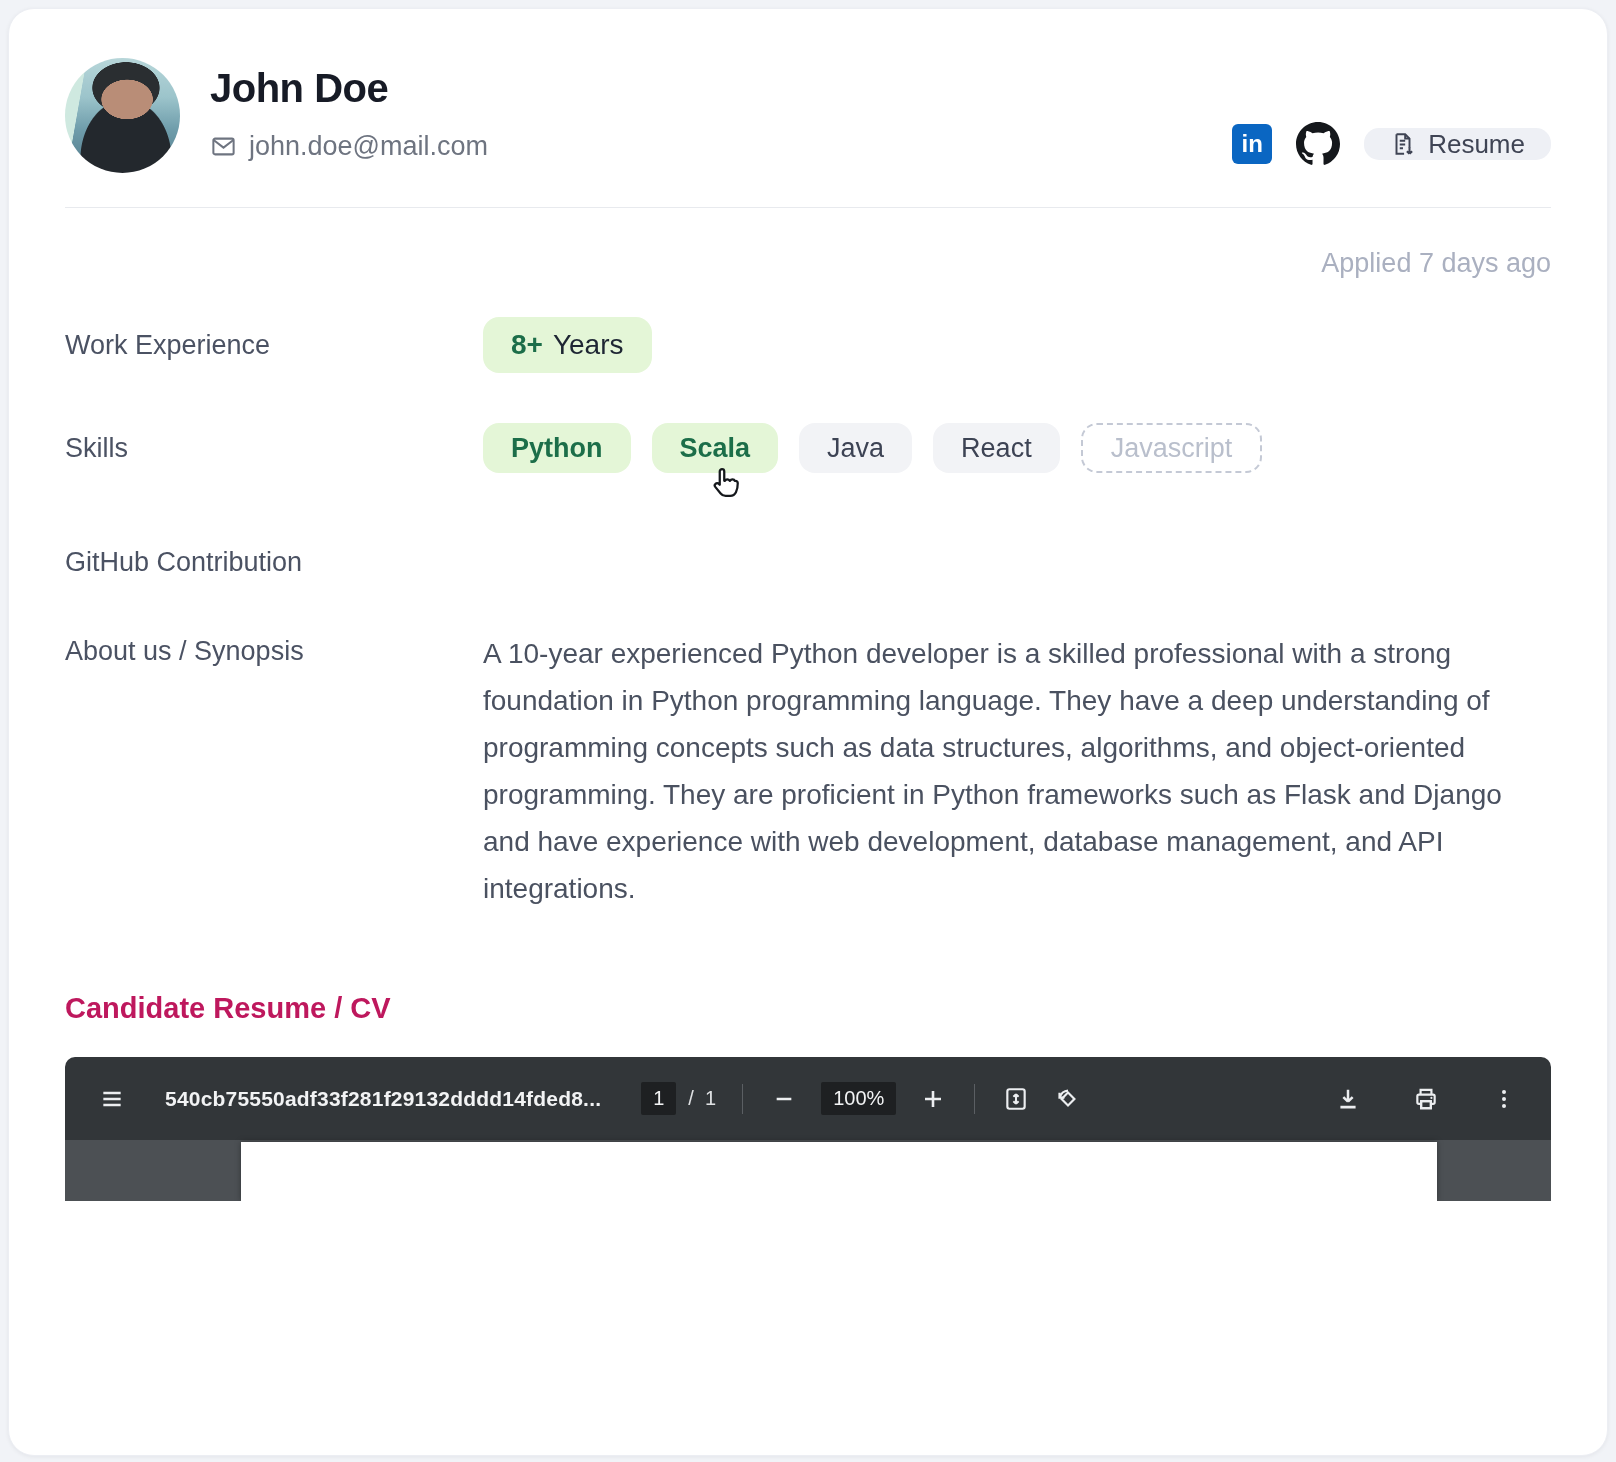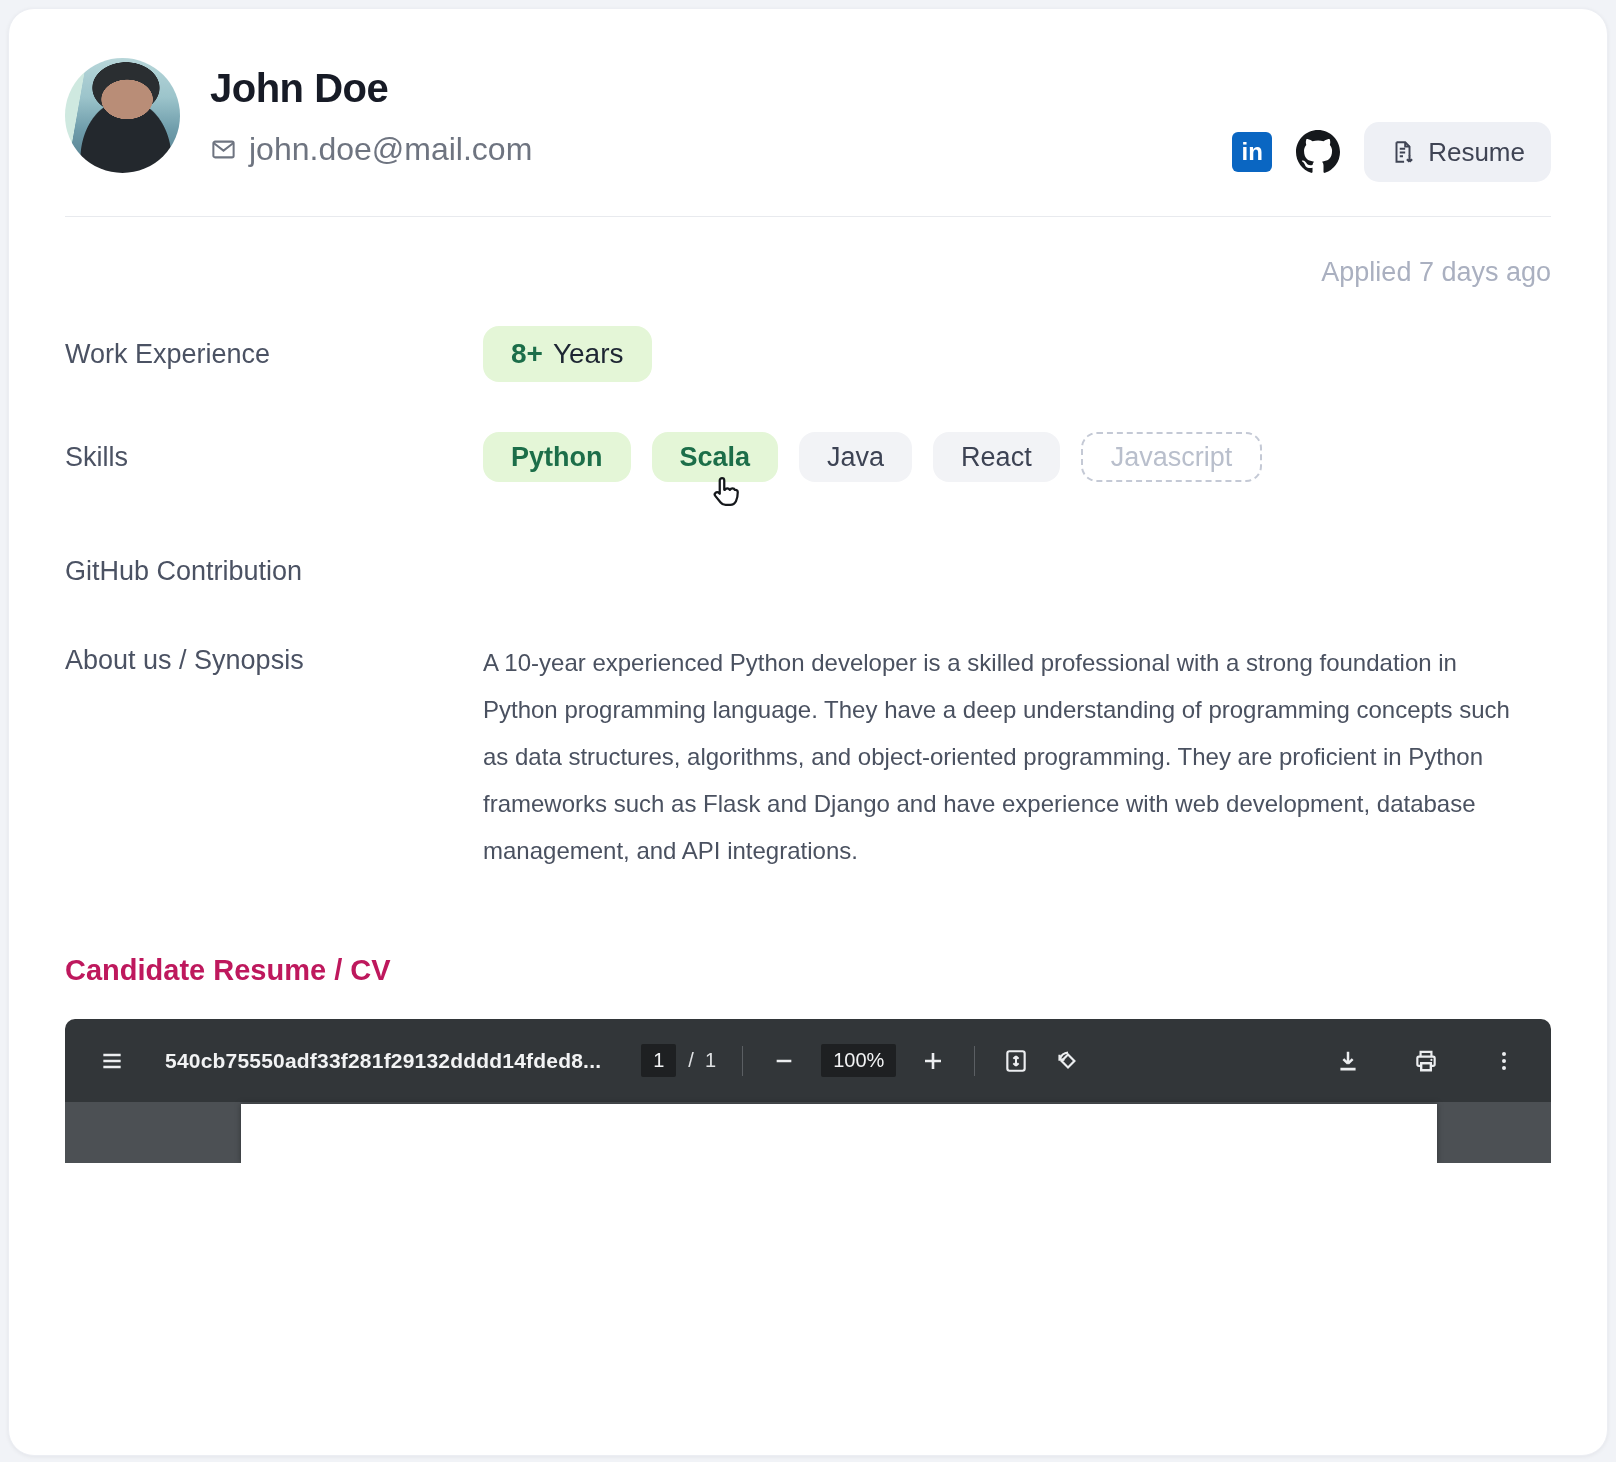--- a/index.html
+++ b/index.html
@@ -15,26 +15,26 @@
   .avatar { width:115px; height:115px; border-radius:50%; flex:none; overflow:hidden;
     background:
       radial-gradient(ellipse 26px 20px at 54% 36%, #b98d77 0 98%, transparent 100%),
       radial-gradient(ellipse 34px 26px at 53% 26%, #2a2e31 0 98%, transparent 100%),
       radial-gradient(ellipse 46px 60px at 53% 88%, #23282d 0 98%, transparent 100%),
       linear-gradient(100deg, #cfe9e0 0 16%, transparent 16.5%),
       linear-gradient(180deg, #b7d6d9 0%, #9cc4cb 34%, #6f9dab 62%, #527a8a 100%);
   }
   .head-main { margin-left:30px; flex:1; }
   .name { font-size:40px; font-weight:700; color:#171b26; letter-spacing:-.5px; margin-top:8px; }
-  .email-row { display:flex; align-items:center; gap:12px; margin-top:20px; color:#6e7480; font-size:32px; }
+  .email-row { display:flex; align-items:center; gap:12px; margin-top:20px; color:#6e7480; font-size:27px; }
   .head-actions { display:flex; align-items:center; gap:24px; margin-top:64px; }
   .li-icon { width:40px; height:40px; border-radius:6px; background:#0a66c2; color:#fff;
     font-weight:700; font-size:24px; display:flex; align-items:center; justify-content:center; cursor:pointer; }
   .gh-icon { width:44px; height:44px; cursor:pointer; }
-  .resume-btn { height:60px; padding:0 26px; border:none; border-radius:15px; background:#eef0f5;
+  .resume-btn { height:32px; padding:0 26px; border:none; border-radius:15px; background:#eef0f5;
     display:flex; align-items:center; gap:12px; font-size:26px; color:#3f4454; cursor:pointer;
     font-family:"Liberation Sans", sans-serif; }
   .divider { height:1px; background:#e8eaee; margin-top:34px; }
 
   .applied { text-align:right; margin-top:40px; font-size:27px; color:#aab0c0; }
 
   
   .rows { margin-top:38px; }
   .frow { display:grid; grid-template-columns:418px 1fr; align-items:start; }
   .flabel { font-size:27px; color:#4b5263; }
@@ -67,21 +67,21 @@
   .stat-val { font-size:34px; font-weight:700; color:#262b38; }
   .stat-cap { font-size:27px; color:#6b7280; margin-top:12px; }
   .stat-arrow { position:absolute; top:20px; right:24px; }
 
   .org-row { margin-bottom:58px; }
   .org-row .flabel { line-height:50px; }
   .org-val { display:flex; gap:22px; }
   .org-val .pill { height:50px; font-size:27px; }
 
   .syn-row .flabel { padding-top:6px; }
-  .syn-text { font-size:24px; line-height:47px; color:#4a5160; max-width:1030px; }
+  .syn-text { font-size:28px; line-height:47px; color:#4a5160; max-width:1030px; }
 
   
   .resume-title { margin:80px 0 0 0; font-size:29px; font-weight:700; color:#be185d; }
   .viewer { margin-top:32px; height:144px; border-radius:10px 10px 0 0; overflow:hidden; }
   .toolbar { height:83px; background:#323639; display:flex; align-items:center; padding:0 32px;
     color:#eceef0; }
   .tb-icon { display:flex; align-items:center; justify-content:center; width:30px; height:30px;
     cursor:pointer; flex:none; }
   .fname { margin-left:38px; font-size:21px; font-weight:600; letter-spacing:.2px; color:#f2f3f4; }
   .pagebox, .zoombox { background:#1e2022; border-radius:2px; padding:5px 12px; font-size:20px;

